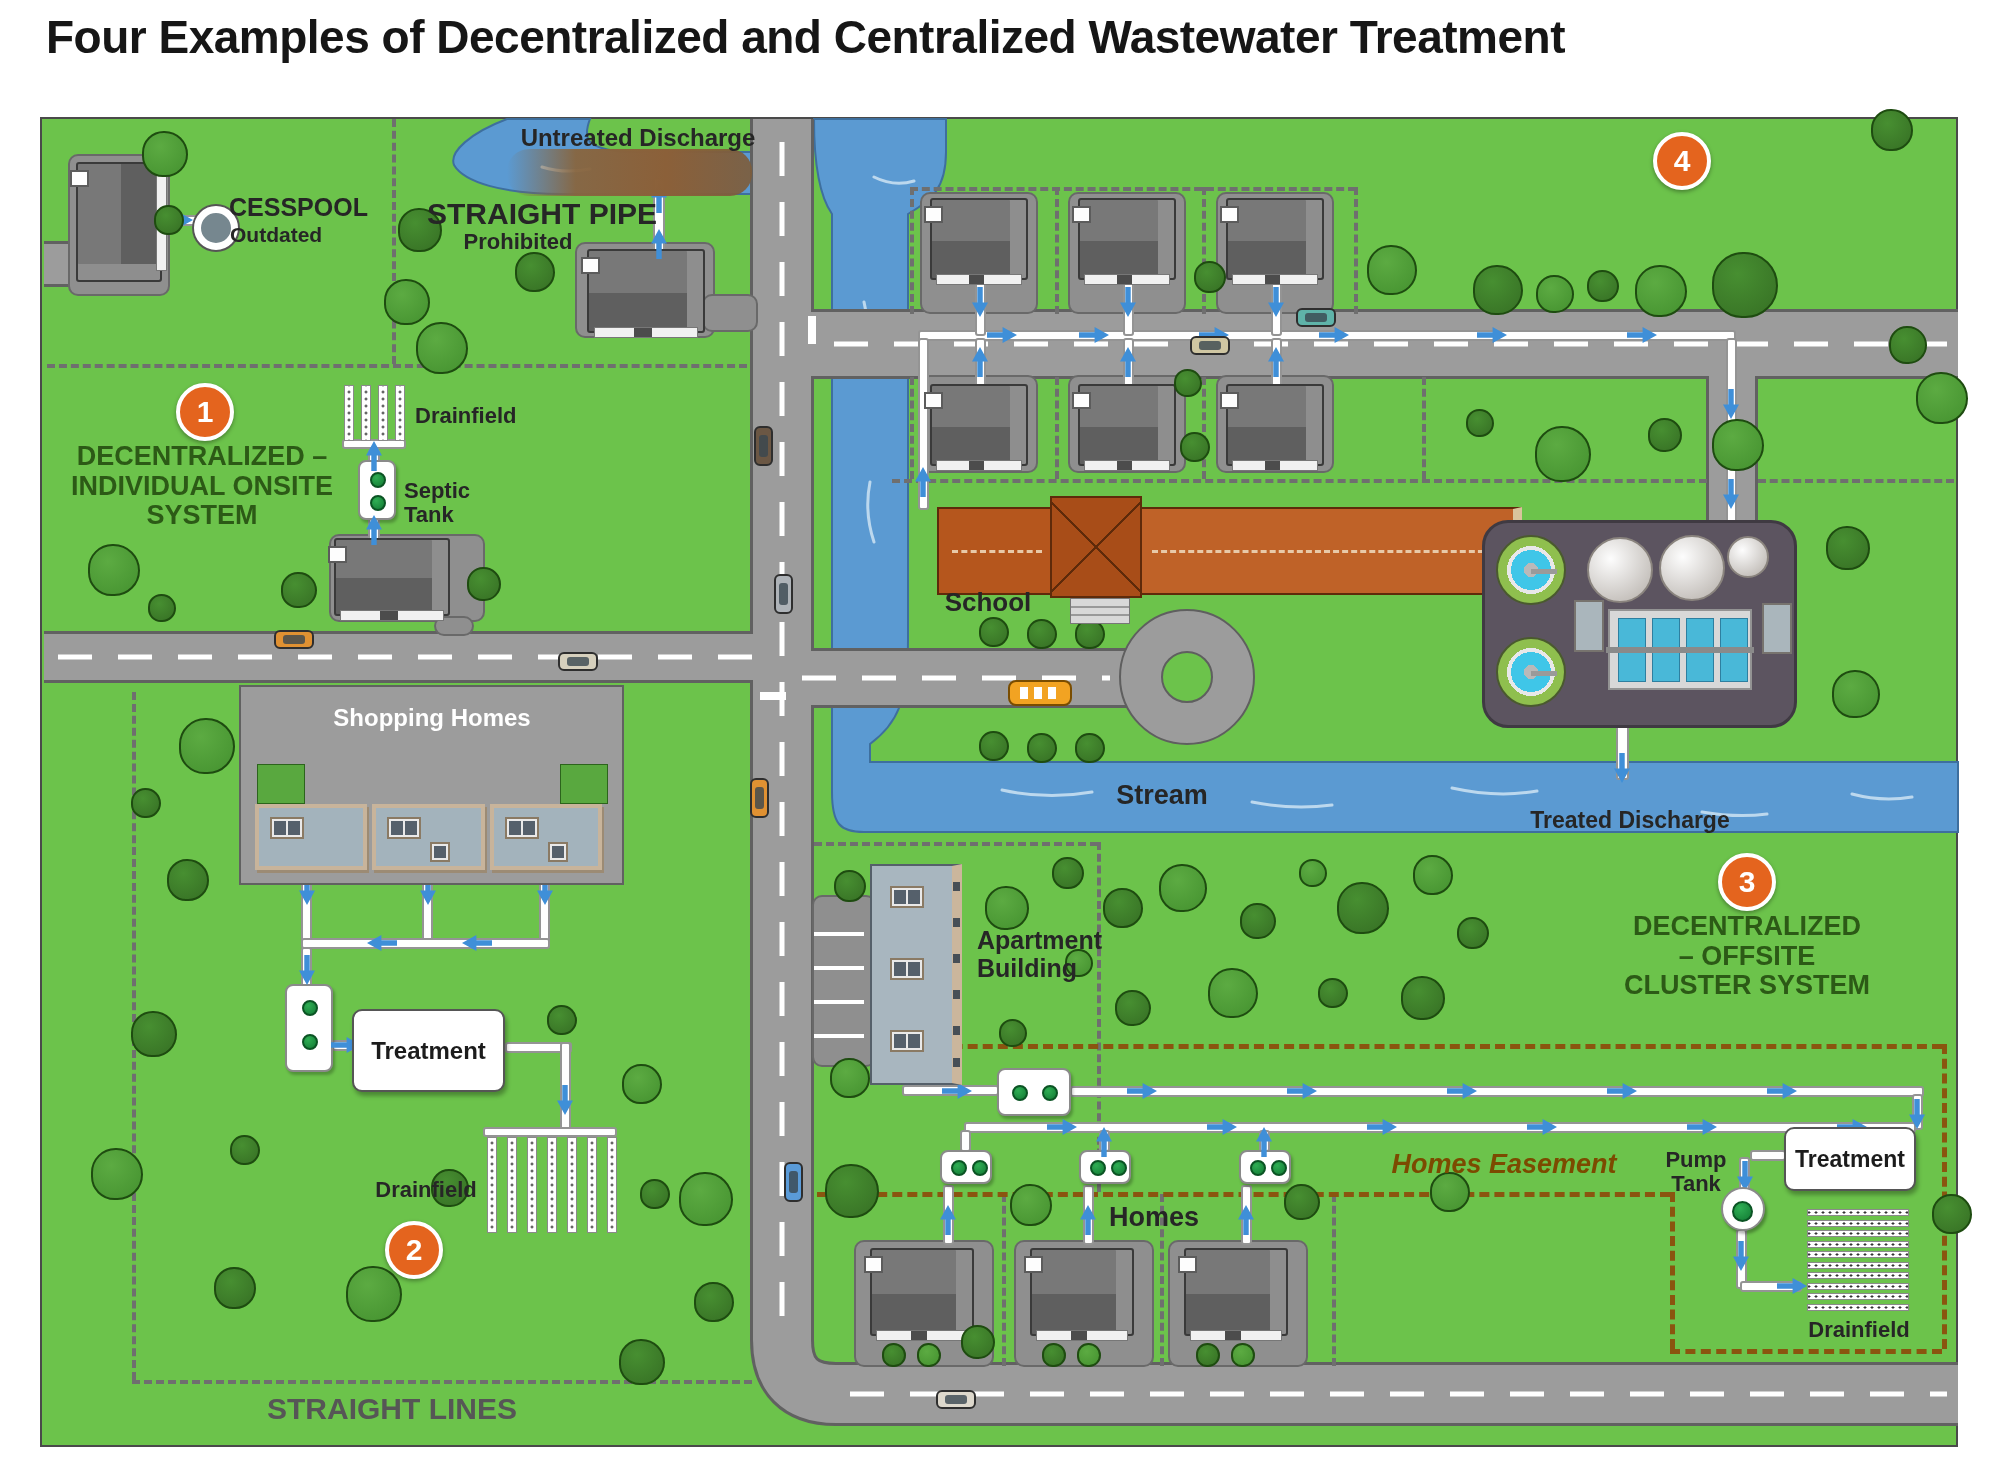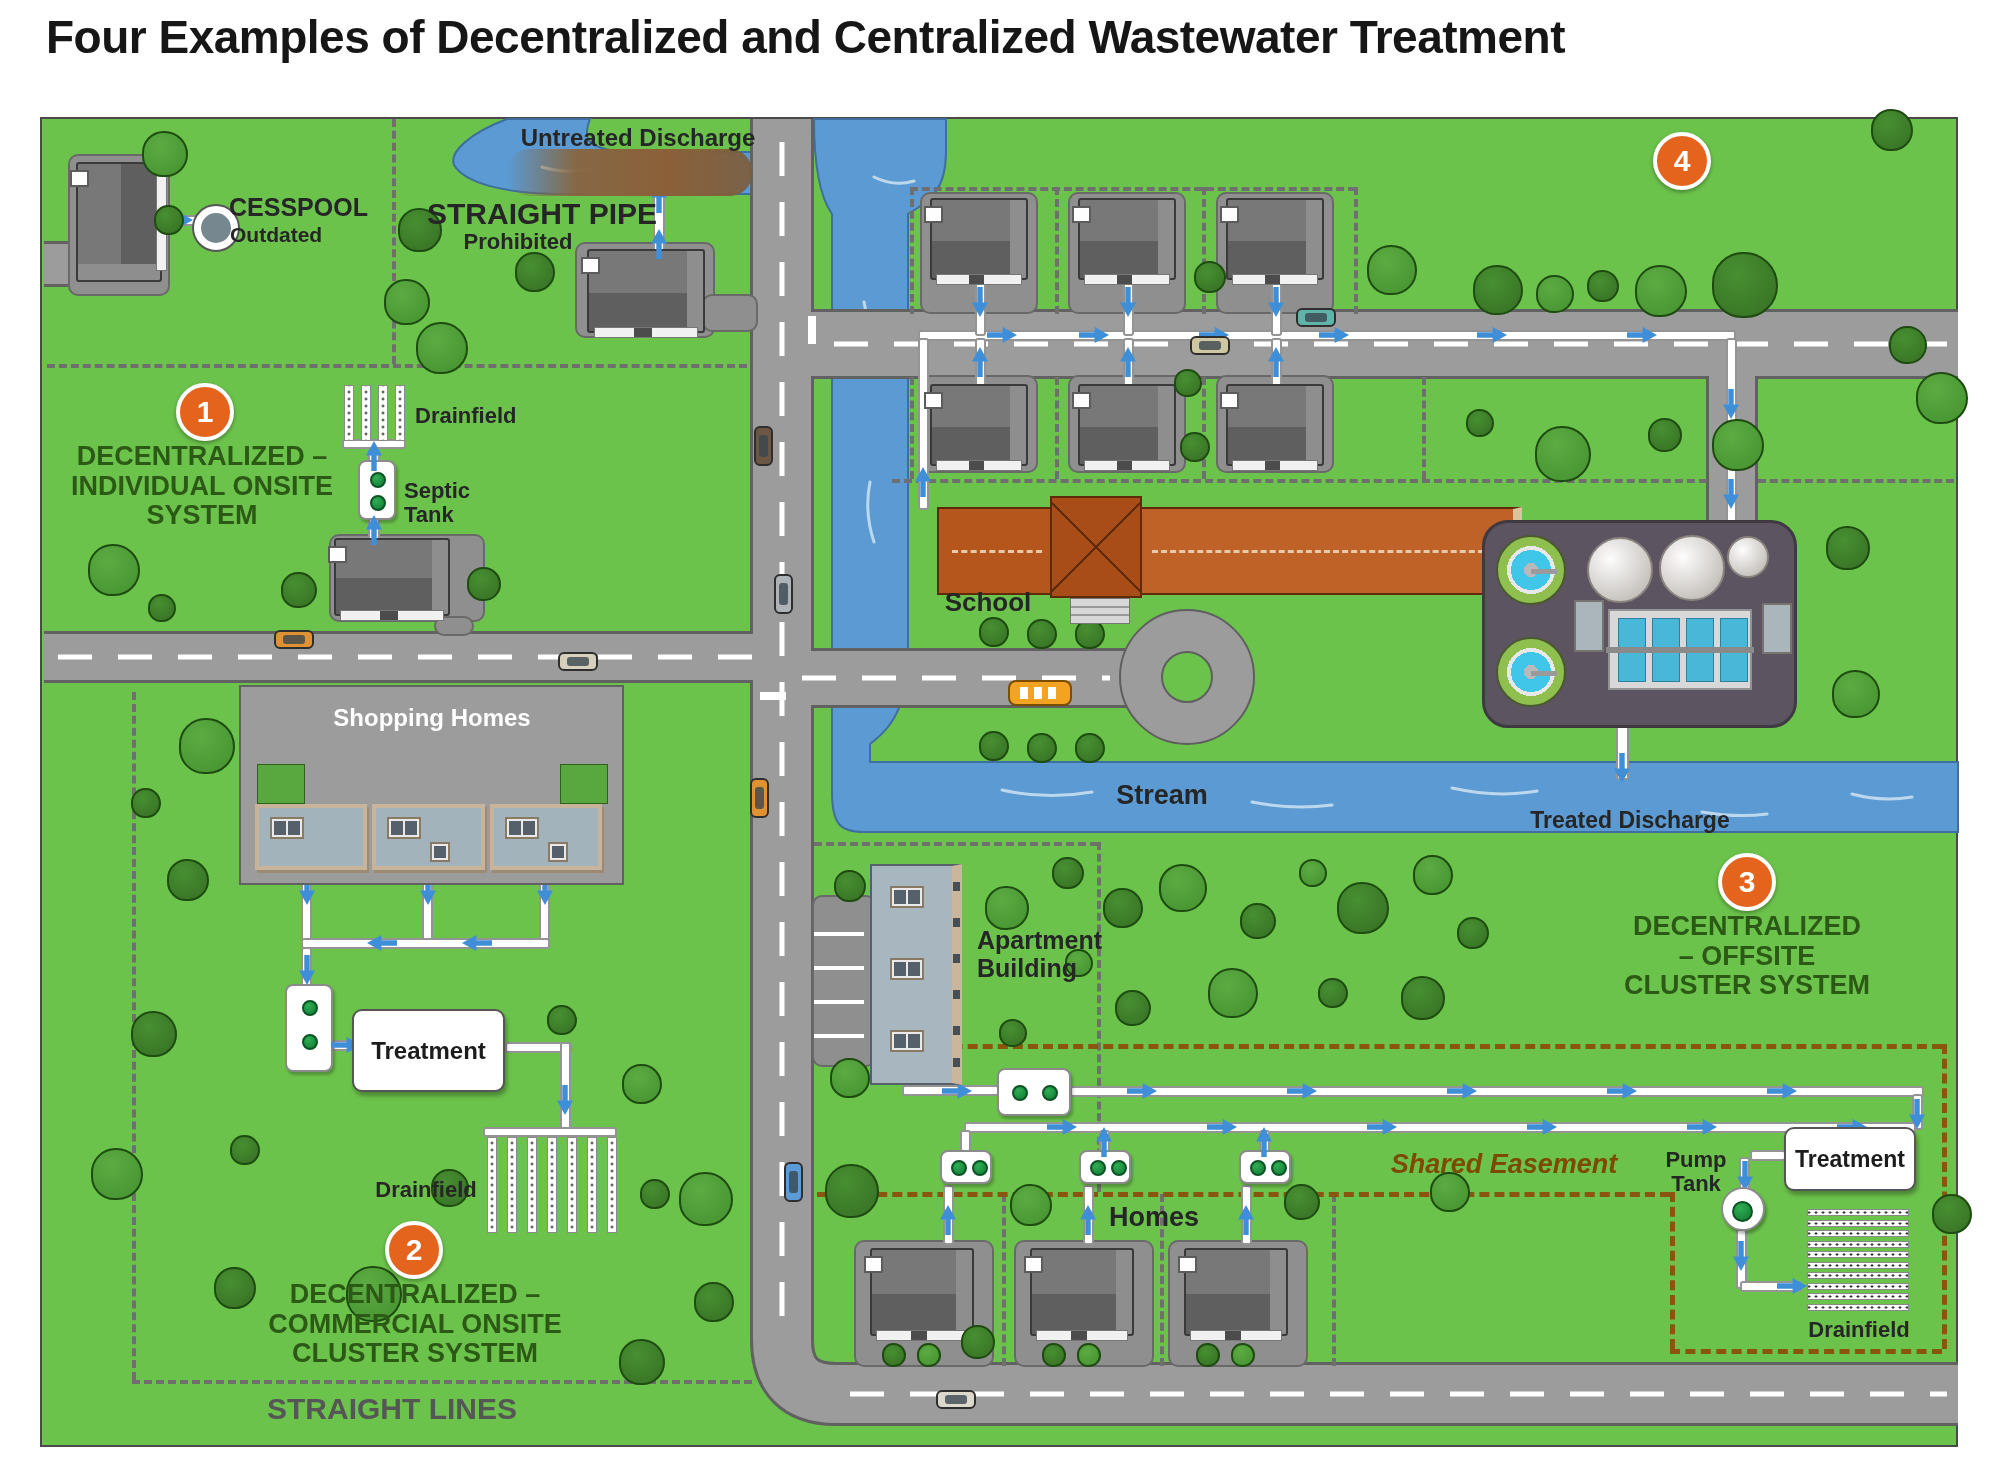--- a/index.html
+++ b/index.html
@@ -513,21 +513,20 @@
 
       <div id="bus" style="left:1006px;top:678px"></div>
     </div>
 
     <div class="abs" style="left:-40px;top:-117px;width:2000px;height:1483px">
 
       <div class="num" style="left:203px;top:410px">1</div>
       <div class="lab green" style="left:200px;top:440px;width:280px;font-size:27px">DECENTRALIZED – INDIVIDUAL ONSITE SYSTEM</div>
 
       <div class="num" style="left:412px;top:1248px">2</div>
-      <div class="lab green" style="left:413px;top:1278px;width:310px;font-size:27px">DECENTRALIZED – COMMERCIAL ONSITE CLUSTER SYSTEM</div>
 
       <div class="num" style="left:1745px;top:880px">3</div>
       <div class="lab green" style="left:1745px;top:910px;width:250px;font-size:27px">DECENTRALIZED – OFFSITE CLUSTER SYSTEM</div>
 
       <div class="num" style="left:1680px;top:159px">4</div>
 
       <div class="lab" style="left:227px;top:192px;font-size:25px">CESSPOOL</div>
       <div class="lab" style="left:228px;top:221px;font-size:21px">Outdated</div>
 
       <div class="lab c" style="left:540px;top:195px;font-size:30px">STRAIGHT PIPE</div>
@@ -540,18 +539,18 @@
       <div class="lab white c" style="left:430px;top:703px;font-size:24px">Shopping Homes</div>
       <div class="lab c" style="left:424px;top:1176px;font-size:22px">Drainfield</div>
       <div class="lab gray c" style="left:390px;top:1390px;font-size:30px">STRAIGHT LINES</div>
 
       <div class="lab c" style="left:986px;top:586px;font-size:26px">School</div>
       <div class="lab c" style="left:1160px;top:779px;font-size:27px">Stream</div>
       <div class="lab c" style="left:1628px;top:806px;font-size:23px">Treated Discharge</div>
 
       <div class="lab wrap" style="left:975px;top:925px;width:140px;font-size:25px">Apartment Building</div>
       <div class="lab c" style="left:1152px;top:1201px;font-size:27px">Homes</div>
-      <div class="lab brown c" style="left:1502px;top:1148px;font-size:27px">Shared Easement</div>
+      <div class="lab brown c" style="left:1502px;top:1148px;font-size:27px">Homes Easement</div>
       <div class="lab wrap c" style="left:1694px;top:1146px;width:86px;font-size:22px;text-align:center">Pump Tank</div>
       <div class="lab c" style="left:1857px;top:1316px;font-size:22px">Drainfield</div>
     </div>
   </div>
 </div>
 
 </body></html>

